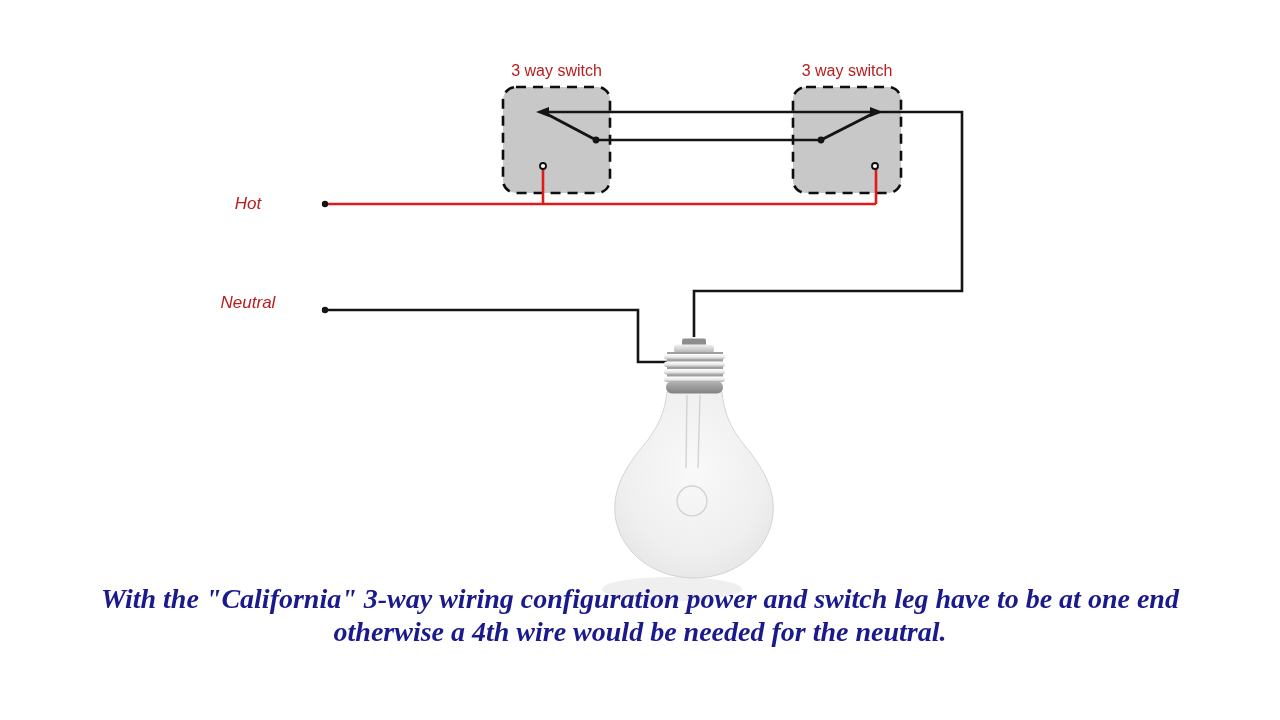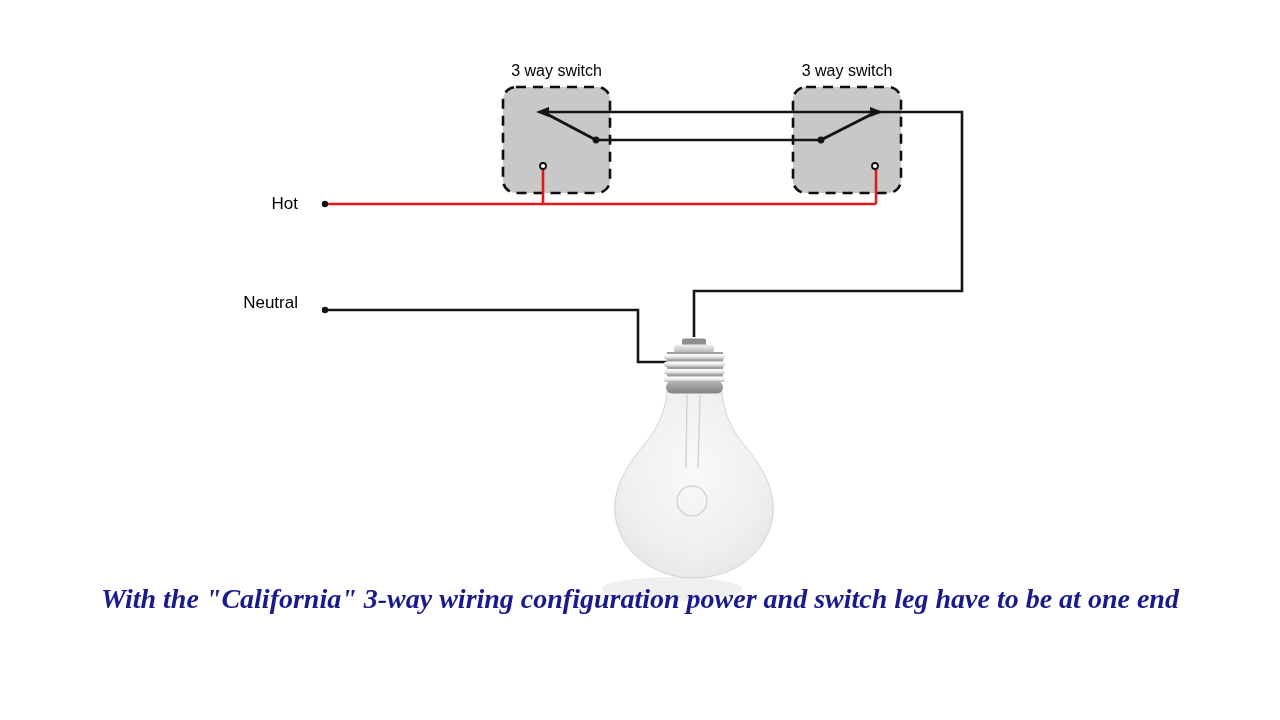--- a/index.html
+++ b/index.html
@@ -7,30 +7,30 @@
     position: relative;
     width: 1280px;
     height: 720px;
     background: #ffffff;
     overflow: hidden;
     font-family: "Liberation Sans", sans-serif;
   }
   .stage svg { position: absolute; left: 0; top: 0; }
   .lbl {
     position: absolute;
-    color: #000000;
+    color: #b91c1c;
     font-size: 17px;
     line-height: 18px;
     white-space: nowrap;
   }
   .switch-label {
     font-size: 16px;
     text-align: center;
   }
-  .wire-label { text-align: right; }
+  .wire-label { text-align: center; font-style: italic; }
   .caption {
     position: absolute;
     left: 0;
     top: 582px;
     width: 1280px;
     text-align: center;
     color: #1a1a8c;
     font-family: "Liberation Serif", serif;
     font-style: italic;
     font-weight: bold;
@@ -121,15 +121,16 @@
   </svg>
 
   <div class="lbl switch-label" style="left:503px; top:62px; width:107px;">3 way switch</div>
   <div class="lbl switch-label" style="left:793px; top:62px; width:108px;">3 way switch</div>
 
   <div class="lbl wire-label" style="left:198px; top:195px; width:100px;">Hot</div>
   <div class="lbl wire-label" style="left:198px; top:294px; width:100px;">Neutral</div>
 
   <div class="caption">
     <div>With the "California" 3-way wiring configuration power and switch leg have to be at one end</div>
+    <div>otherwise a 4th wire would be needed for the neutral.</div>
   </div>
 
 </div>
 
 </body></html>

